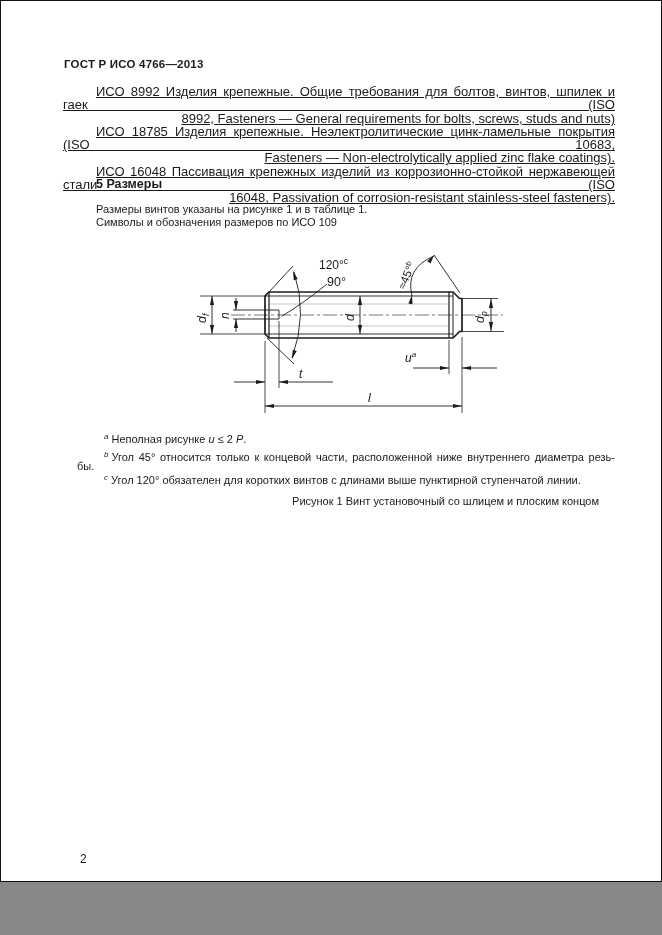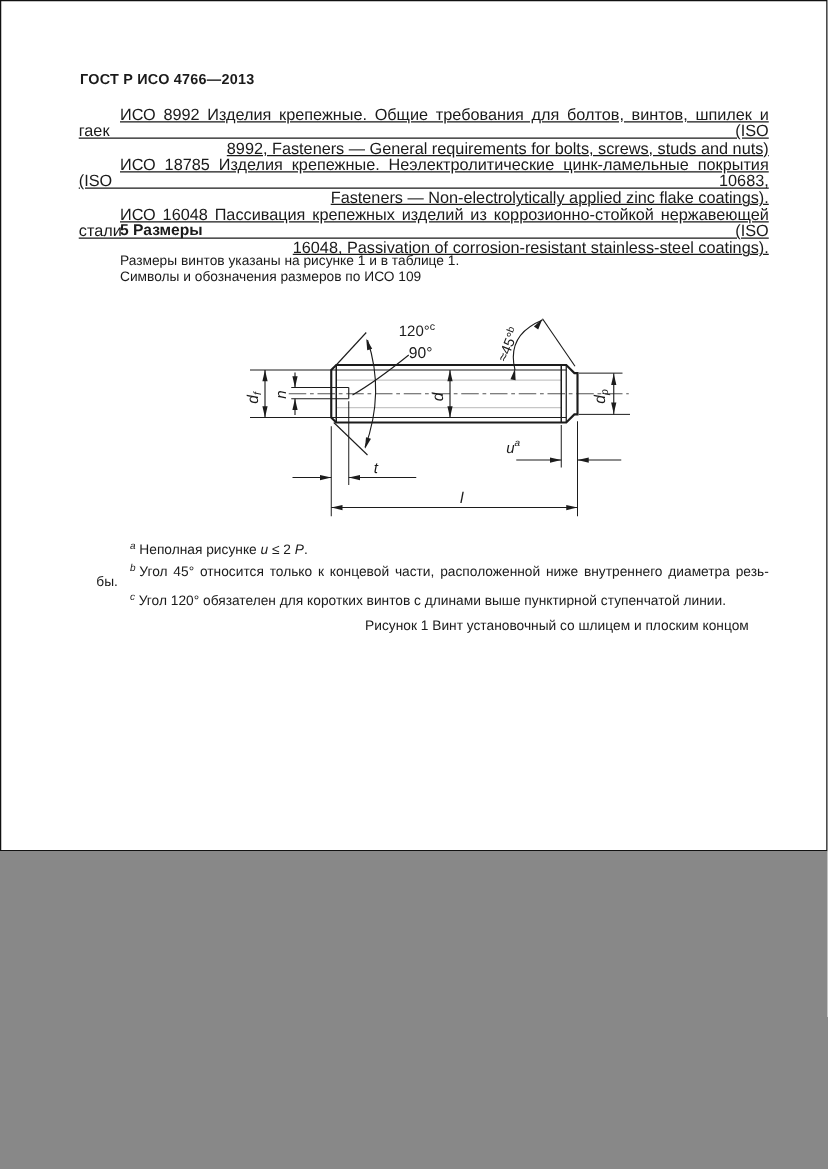--- a/index.html
+++ b/index.html
@@ -1,17 +1,17 @@
 <!DOCTYPE html>
 <html><head>
 <meta charset="utf-8">
 <style>
   html,body { margin:0; padding:0; background:#888; }
   .page {
-    position:relative; width:662px; height:681px; margin:0 auto;
+    position:relative; width:662px; height:882px; margin:0 auto;
     background:#ffffff; border:1px solid #111; box-sizing:border-box;
     font-family:"Liberation Sans", sans-serif; color:#1a1a1a; overflow:hidden;
   }
   .abs { position:absolute; }
   .doc-header { left:63px; top:57px; font-size:11.5px; font-weight:bold; letter-spacing:.2px; }
   .refs { left:62px; top:84px; width:552px; font-size:13px; line-height:13.3px;text-decoration:underline; }
   .ref-l1 { text-indent:33px; text-align:justify; text-align-last:justify; }
   .ref-l2 { text-align:right; }
   .sec-heading { left:95px; top:176px; font-size:12.5px; font-weight:bold; }
   .sec-body { left:95px; top:202px; width:480px; font-size:11px; line-height:13.3px; }
@@ -30,21 +30,21 @@
 <div class="page">
 
   <div class="abs doc-header">ГОСТ Р ИСО 4766—2013</div>
 
   <div class="abs refs">
     <div class="ref-l1">ИСО 8992 Изделия крепежные. Общие требования для болтов, винтов, шпилек и гаек (ISO</div>
     <div class="ref-l2">8992, Fasteners — General requirements for bolts, screws, studs and nuts)</div>
     <div class="ref-l1">ИСО 18785 Изделия крепежные. Неэлектролитические цинк-ламельные покрытия (ISO 10683,</div>
     <div class="ref-l2">Fasteners — Non-electrolytically applied zinc flake coatings).</div>
     <div class="ref-l1">ИСО 16048 Пассивация крепежных изделий из коррозионно-стойкой нержавеющей стали (ISO</div>
-    <div class="ref-l2">16048, Passivation of corrosion-resistant stainless-steel coatings).</div>
+    <div class="ref-l2">16048, Passivation of corrosion-resistant stainless-steel fasteners).</div>
   </div>
 
   <div class="abs sec-heading">5 Размеры</div>
 
   <div class="abs sec-body">
     <div>Размеры винтов указаны на рисунке 1 и в таблице 1.</div>
     <div>Символы и обозначения размеров по ИСО 109</div>
   </div>
 
   <svg class="abs" style="left:185px; top:240px; overflow:visible;" width="330" height="180" viewBox="185 240 330 180" xmlns="http://www.w3.org/2000/svg">

